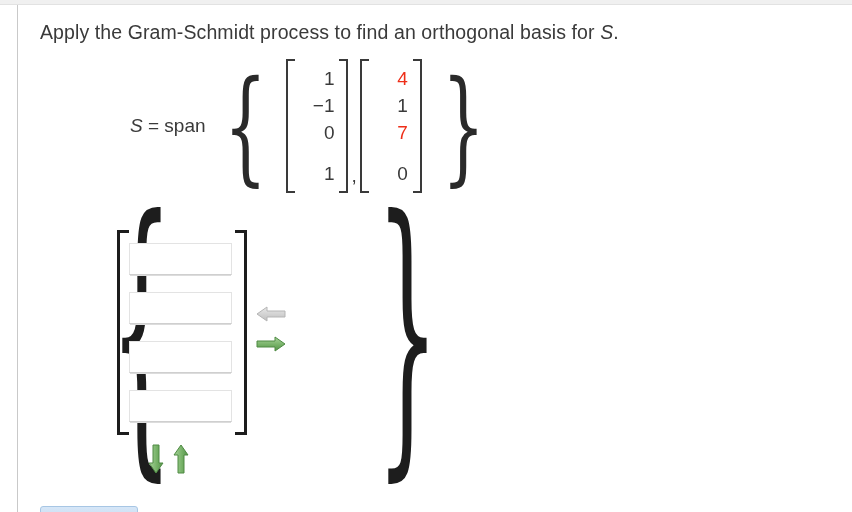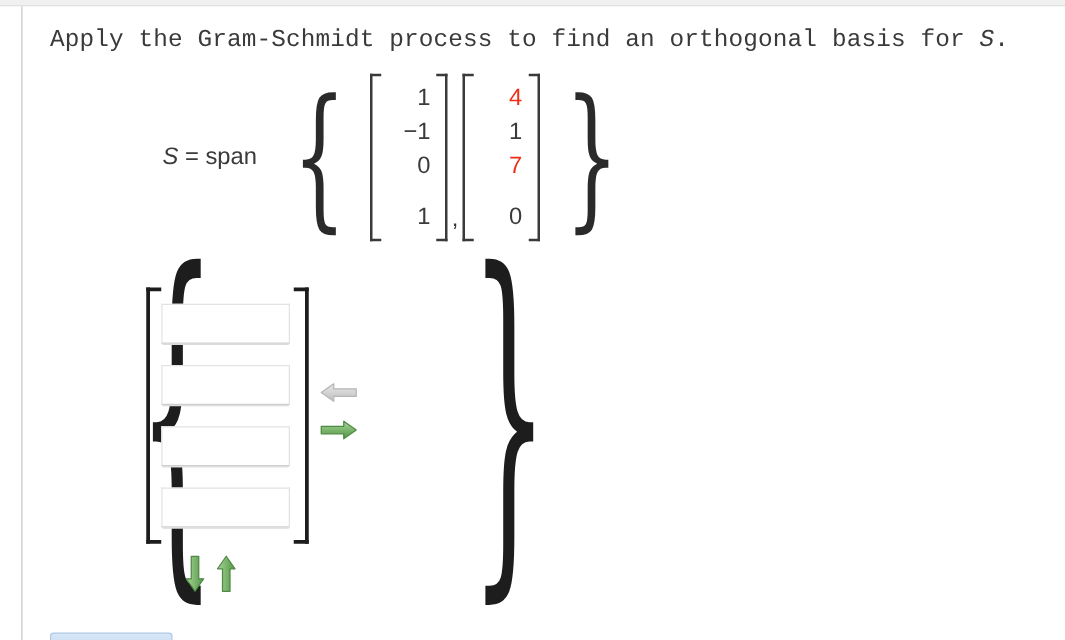--- a/index.html
+++ b/index.html
@@ -33,37 +33,36 @@
 
   
   #prompt {
     position: absolute;
     left: 40px; top: 18px;
     font-size: 19.5px;
     line-height: 28px;
     color: #3a3a3a;
     white-space: nowrap;
     letter-spacing: 0.1px;
-    font-family: Liberation Mono, monospace;
   }
   #prompt .it { font-style: italic; }
 
   
   #span-expr {
     position: absolute;
     left: 130px; top: 58px;
     height: 135px;
     display: flex;
     align-items: center;
   }
   .slabel {
     font-size: 19px;
     color: #3a3a3a;
     white-space: nowrap;
-    margin-right: 10px;
+    margin-right: 0;
   }
   .slabel .it { font-style: italic; }
 
   .brace {
     font-family: "DejaVu Serif", serif;
     font-weight: 300;
     color: #2a2a2a;
     line-height: 0;
     display: inline-block;
   }

